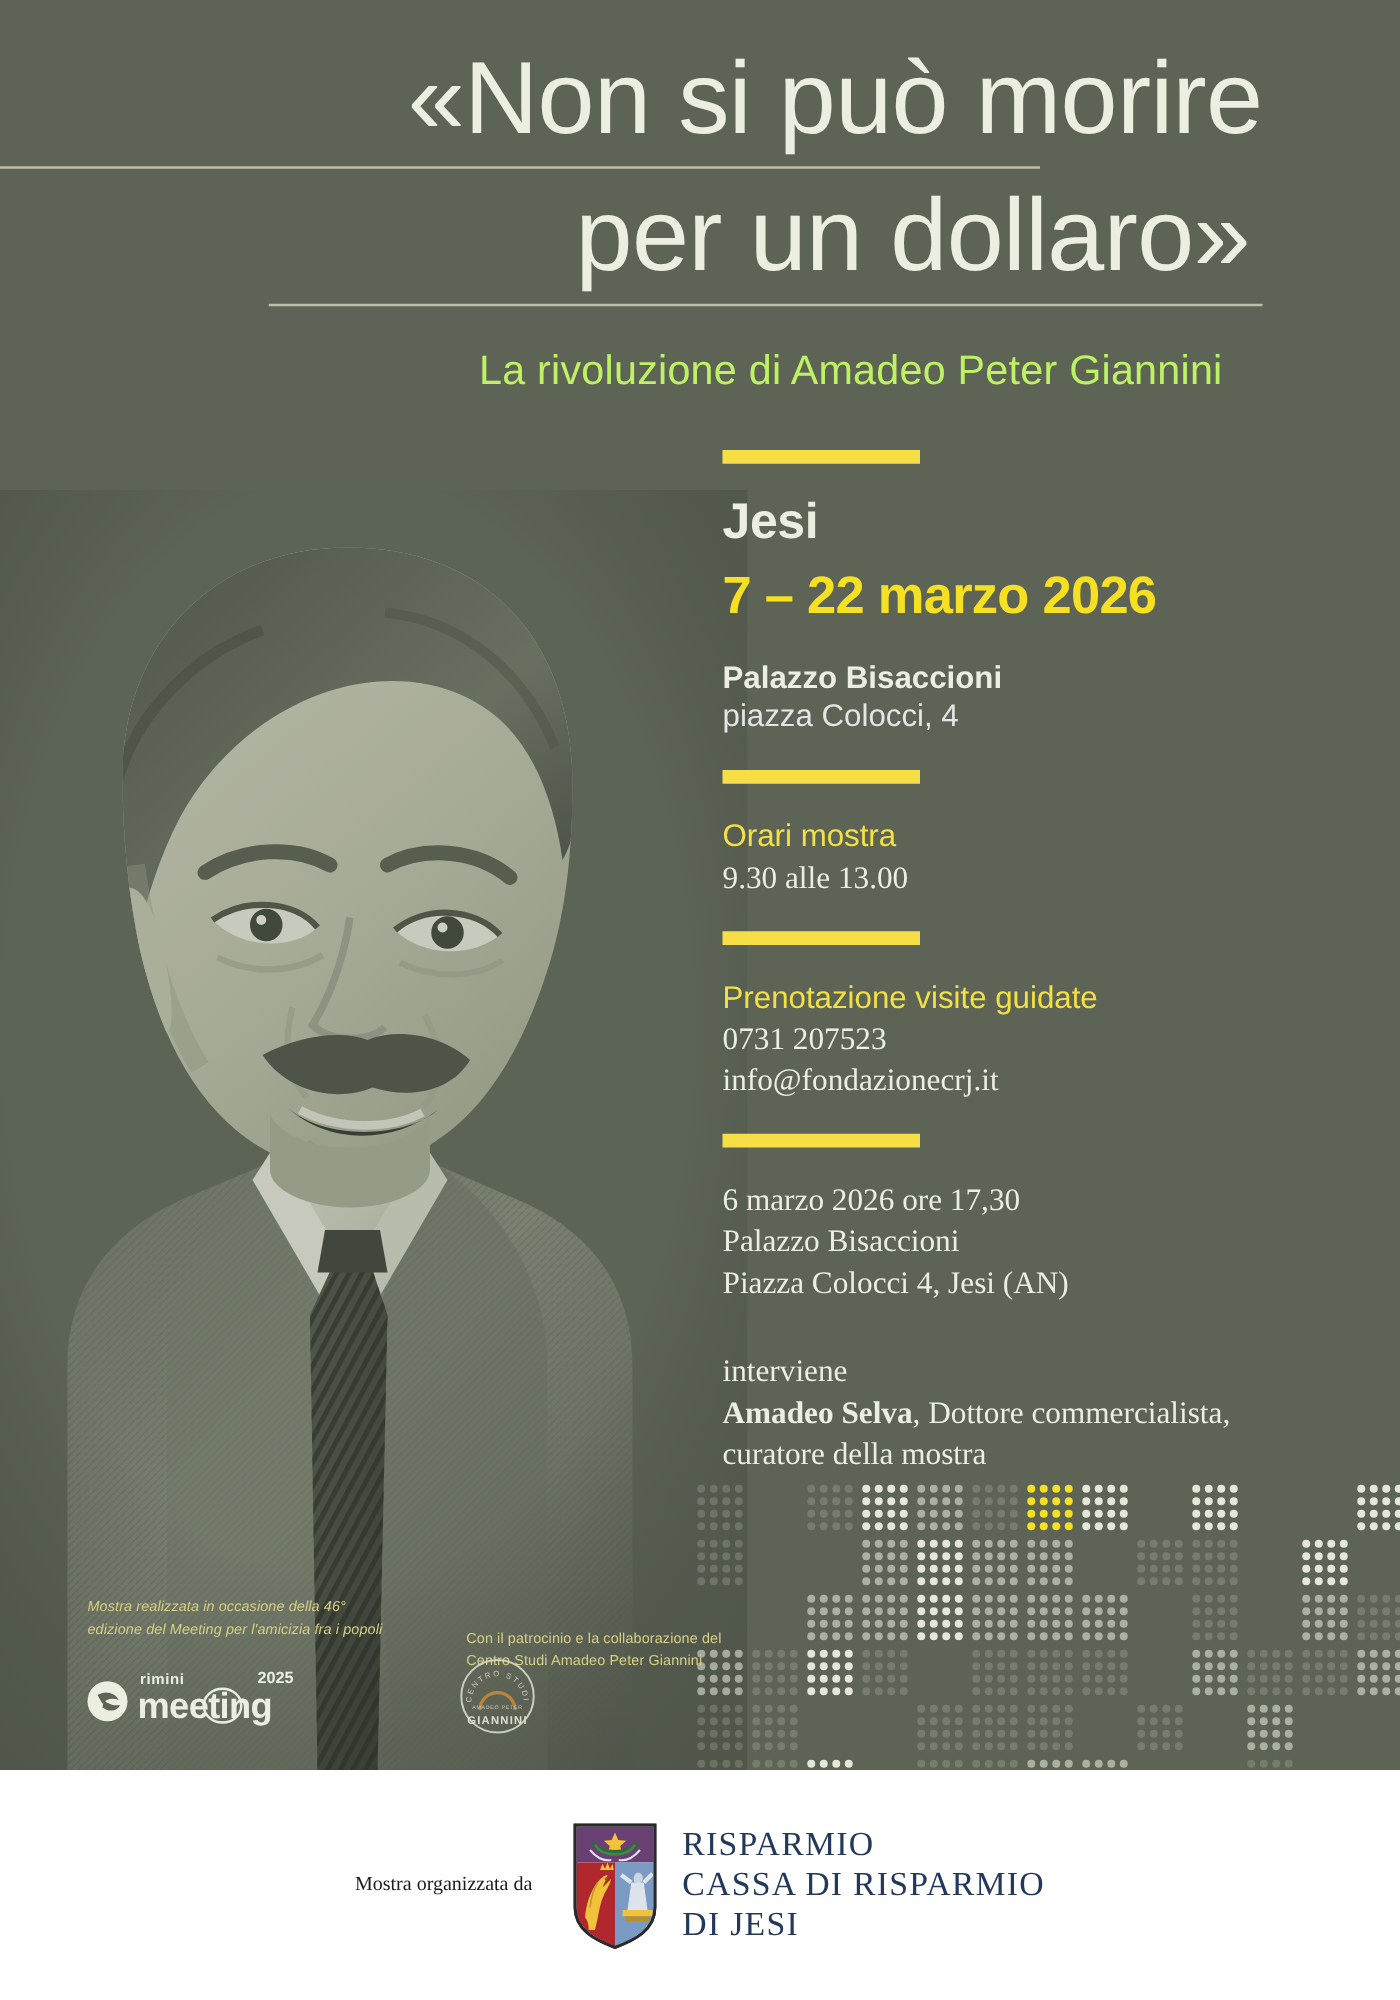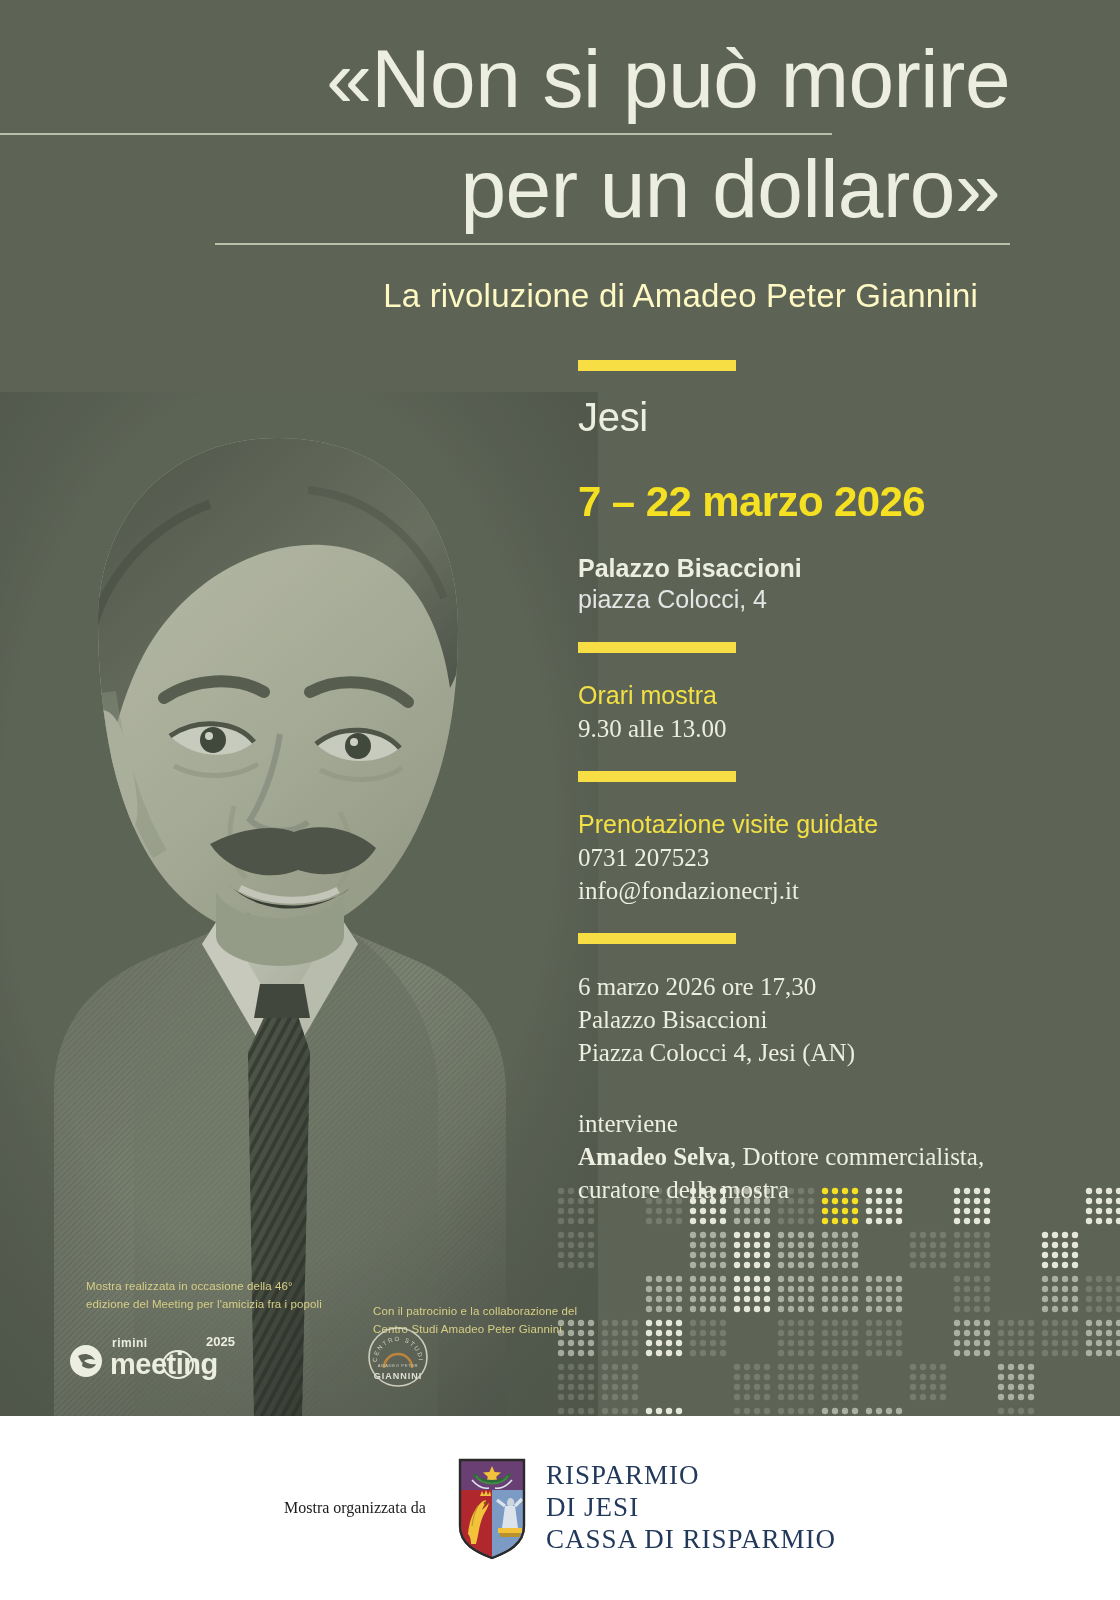--- a/index.html
+++ b/index.html
@@ -67,21 +67,21 @@
     background:#b9bfa9;
   }
   #rule-1{ left:0px;   top:133px; width:832px; }
   #rule-2{ left:215px; top:243px; width:795px; }
 
   #subtitle{
     position:absolute;
     left:0; top:277px;
     width:978px;
     text-align:right;
-    color:#fef9c3;
+    color:#bef264;
     font-size:33px;
     font-weight:400;
     letter-spacing:0.2px;
     white-space:nowrap;
   }
 
   
   #info{
     position:absolute;
     left:578px; top:360px;
@@ -89,24 +89,24 @@
     color:#eceee0;
   }
   .bar{
     width:158px;
     height:11px;
     background:#f7de45;
     margin:0 0 26px 0;
   }
   .city{
     font-size:40px;
-    font-weight:normal;
+    font-weight:bold;
     letter-spacing:-0.3px;
     line-height:1;
-    margin:0 0 44px 0;
+    margin:0 0 18px 0;
     color:#eceee0;
   }
   .dates{
     font-size:42px;
     font-weight:bold;
     letter-spacing:-0.6px;
     line-height:1;
     color:#f5e021;
     margin:0 0 30px 0;
   }
@@ -153,21 +153,21 @@
 
   
   .credit{
     position:absolute;
     color:#d7cf84;
     font-size:11.5px;
     line-height:1.55;
     font-weight:400;
     letter-spacing:0.1px;
   }
-  #credit-a{ left:86px;  top:1278px; width:320px;}
+  #credit-a{ left:70px;  top:1278px; width:320px;font-style:italic;}
   #credit-b{ left:373px; top:1278px; width:300px;margin-top:25px;}
 
   #meeting-logo{
     position:absolute;
     left:68px; top:1330px;
     width:180px; height:52px;
   }
   #giannini-logo{
     position:absolute;
     left:367px; top:1326px;
@@ -1185,19 +1185,19 @@
           <path d="M49 50 L41 44" stroke="#dce3ea" stroke-width="3.4"></path>
           <path d="M59 50 L66 43" stroke="#dce3ea" stroke-width="3.4"></path>
           <rect x="42" y="72" width="24" height="5" fill="#f2c33a"></rect>
           <rect x="44" y="77" width="20" height="4" fill="#b8912c"></rect>
         </g>
         <path d="M4 4 H68 V70 C68 88 52 96 36 102 C20 96 4 88 4 70 Z" fill="none" stroke="#2a2a2a" stroke-width="2.4"></path>
       </svg>
 
       <div id="found-name">
         <div>RISPARMIO</div>
+        <div>CASSA DI RISPARMIO</div>
         <div>DI JESI</div>
-        <div>CASSA DI RISPARMIO</div>
       </div>
     </div>
   </div>
 
 </div>
 
 </body></html>

